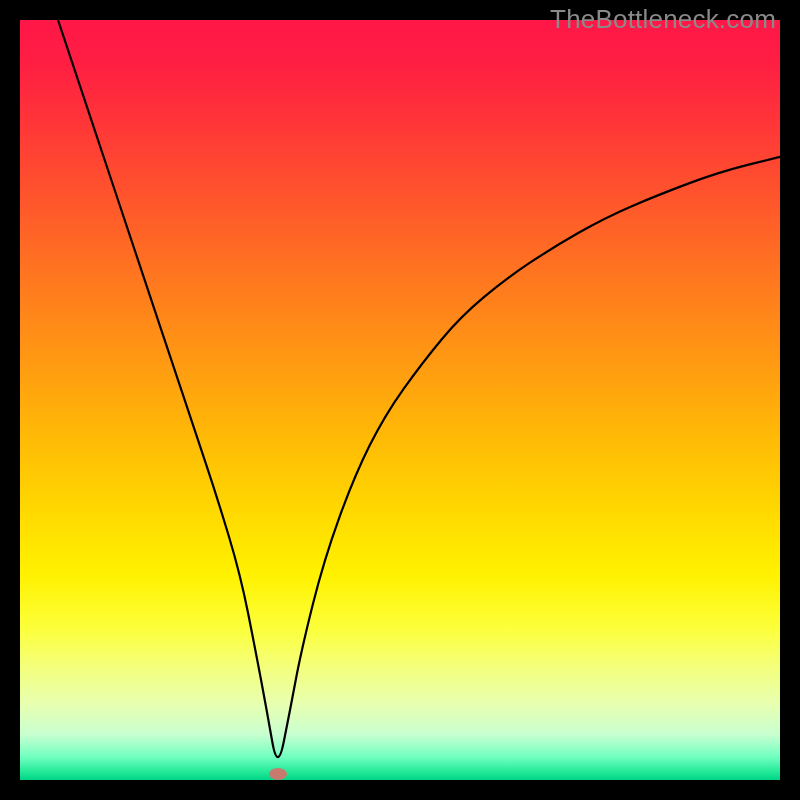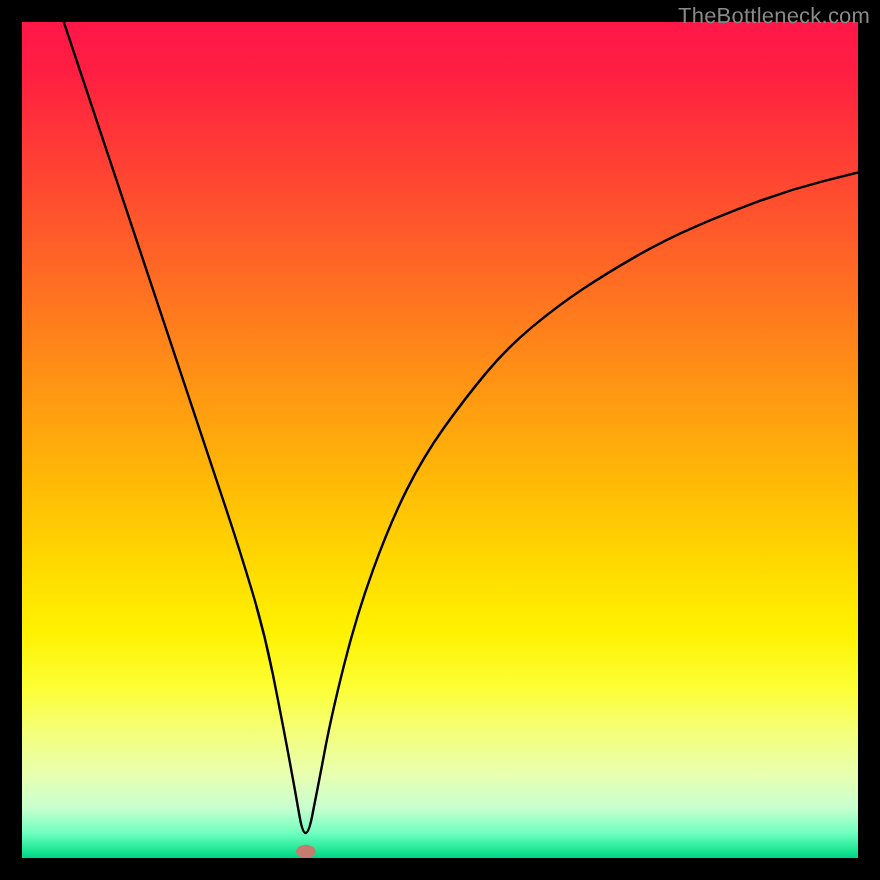--- a/index.html
+++ b/index.html
@@ -54,23 +54,23 @@
     .curve-svg {
       position: absolute;
       top: 0;
       left: 0;
       width: 760px;
       height: 760px;
     }
     .watermark {
       position: absolute;
       top: 4px;
-      right: 9px;
+      right: 24px;
       color: #8a8a8a;
-      font-size: 20px;
+      font-size: 26px;
       font-weight: 500;
       letter-spacing: 0.2px;
     }
   </style>
 </head>
 <body>
 
 <div class="frame">
   <div class="plot-area"></div>
 

